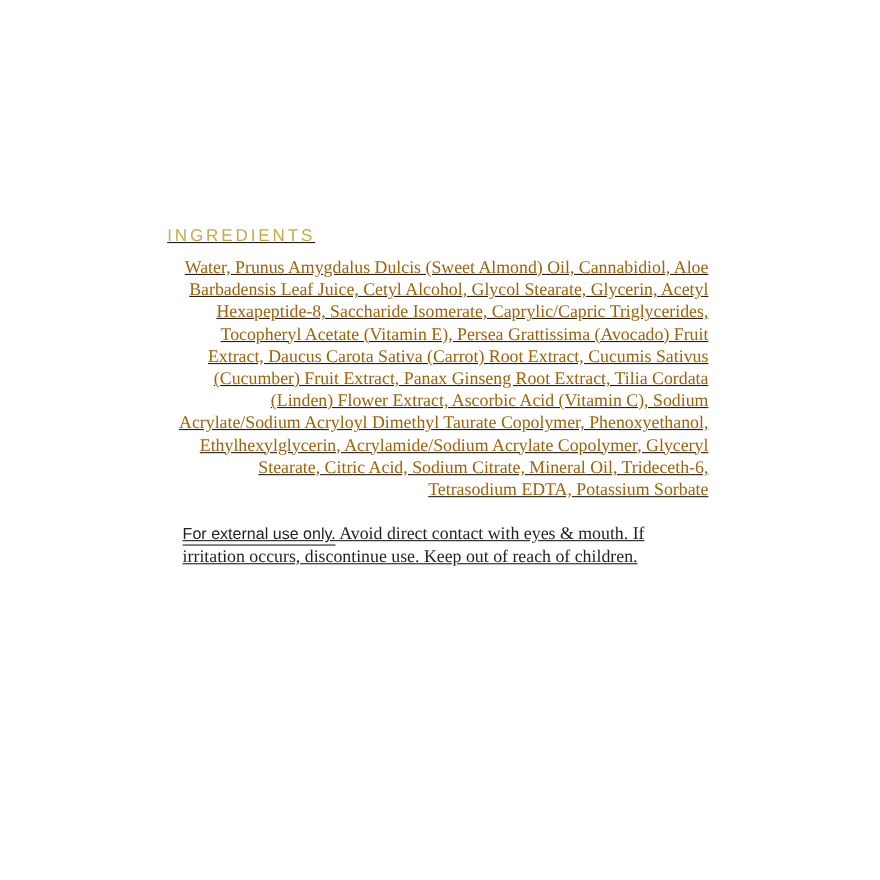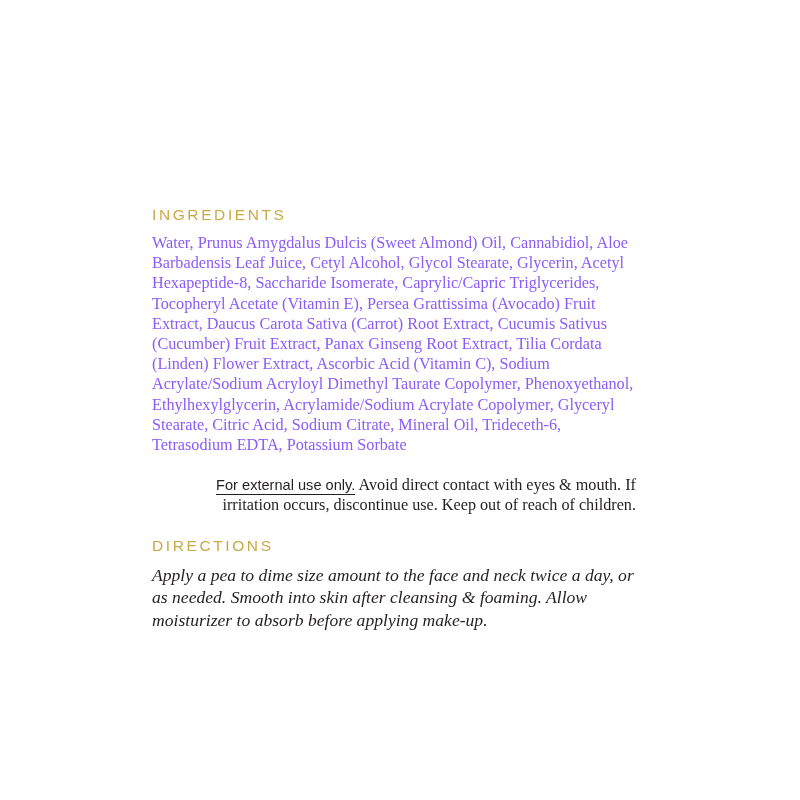--- a/index.html
+++ b/index.html
@@ -12,50 +12,50 @@
     background: #ffffff;
     font-family: "Liberation Serif", serif;
     color: #231f20;
     overflow: hidden;
   }
   .label-panel {
     position: absolute;
     left: 152px;
     top: 206px;
     width: 500px;
+    text-decoration: underline;
   }
   .section-heading {
     font-family: "Liberation Sans", sans-serif;
     font-size: 15.5px;
     letter-spacing: 2.6px;
     color: #c8a947;
     font-weight: 400;
     margin: 0 0 9px 0;
     text-transform: uppercase;
   }
   .ingredients-body {
     font-family: "Liberation Serif", serif;
     font-size: 16.2px;
     line-height: 20.2px;
-    color: #8b5cf6;
+    color: #a16207;
     margin: 0;
     width: 492px;
-    text-align: left;
+    text-align: right;
   }
   .section-caution {
     margin-top: 20px;
   }
   .caution-body {
     font-family: "Liberation Serif", serif;
     font-size: 16.2px;
     line-height: 20.2px;
     color: #231f20;
-    margin: 4px;
+    margin: 14px;
     width: 480px;
-    text-align: right;
   }
   .caution-lead {
     font-family: "Liberation Sans", sans-serif;
     font-size: 14.6px;
     border-bottom: 1px solid #231f20;
     padding-bottom: 1px;
   }
   .section-directions {
     margin-top: 21px;
   }
@@ -76,18 +76,14 @@
 
   <section class="section-ingredients">
     <h2 class="section-heading">INGREDIENTS</h2>
     <p class="ingredients-body">Water, Prunus Amygdalus Dulcis (Sweet Almond) Oil, Cannabidiol, Aloe Barbadensis Leaf Juice, Cetyl Alcohol, Glycol Stearate, Glycerin, Acetyl Hexapeptide-8, Saccharide Isomerate, Caprylic/Capric Triglycerides, Tocopheryl Acetate (Vitamin E), Persea Grattissima (Avocado) Fruit Extract, Daucus Carota Sativa (Carrot) Root Extract, Cucumis Sativus (Cucumber) Fruit Extract, Panax Ginseng Root Extract, Tilia Cordata (Linden) Flower Extract, Ascorbic Acid (Vitamin C), Sodium Acrylate/Sodium Acryloyl Dimethyl Taurate Copolymer, Phenoxyethanol, Ethylhexylglycerin, Acrylamide/Sodium Acrylate Copolymer, Glyceryl Stearate, Citric Acid, Sodium Citrate, Mineral Oil, Trideceth-6, Tetrasodium EDTA, Potassium Sorbate</p>
   </section>
 
   <section class="section-caution">
     <p class="caution-body"><span class="caution-lead">For external use only.</span><span> Avoid direct contact with eyes &amp; mouth. If irritation occurs, discontinue use. Keep out of reach of children.</span></p>
   </section>
 
-  <section class="section-directions">
-    <h2 class="section-heading">DIRECTIONS</h2>
-    <p class="directions-body">Apply a pea to dime size amount to the face and neck twice a day, or as needed. Smooth into skin after cleansing &amp; foaming. Allow moisturizer to absorb before applying make-up.</p>
-  </section>
 
 </div>
 
 </body></html>

